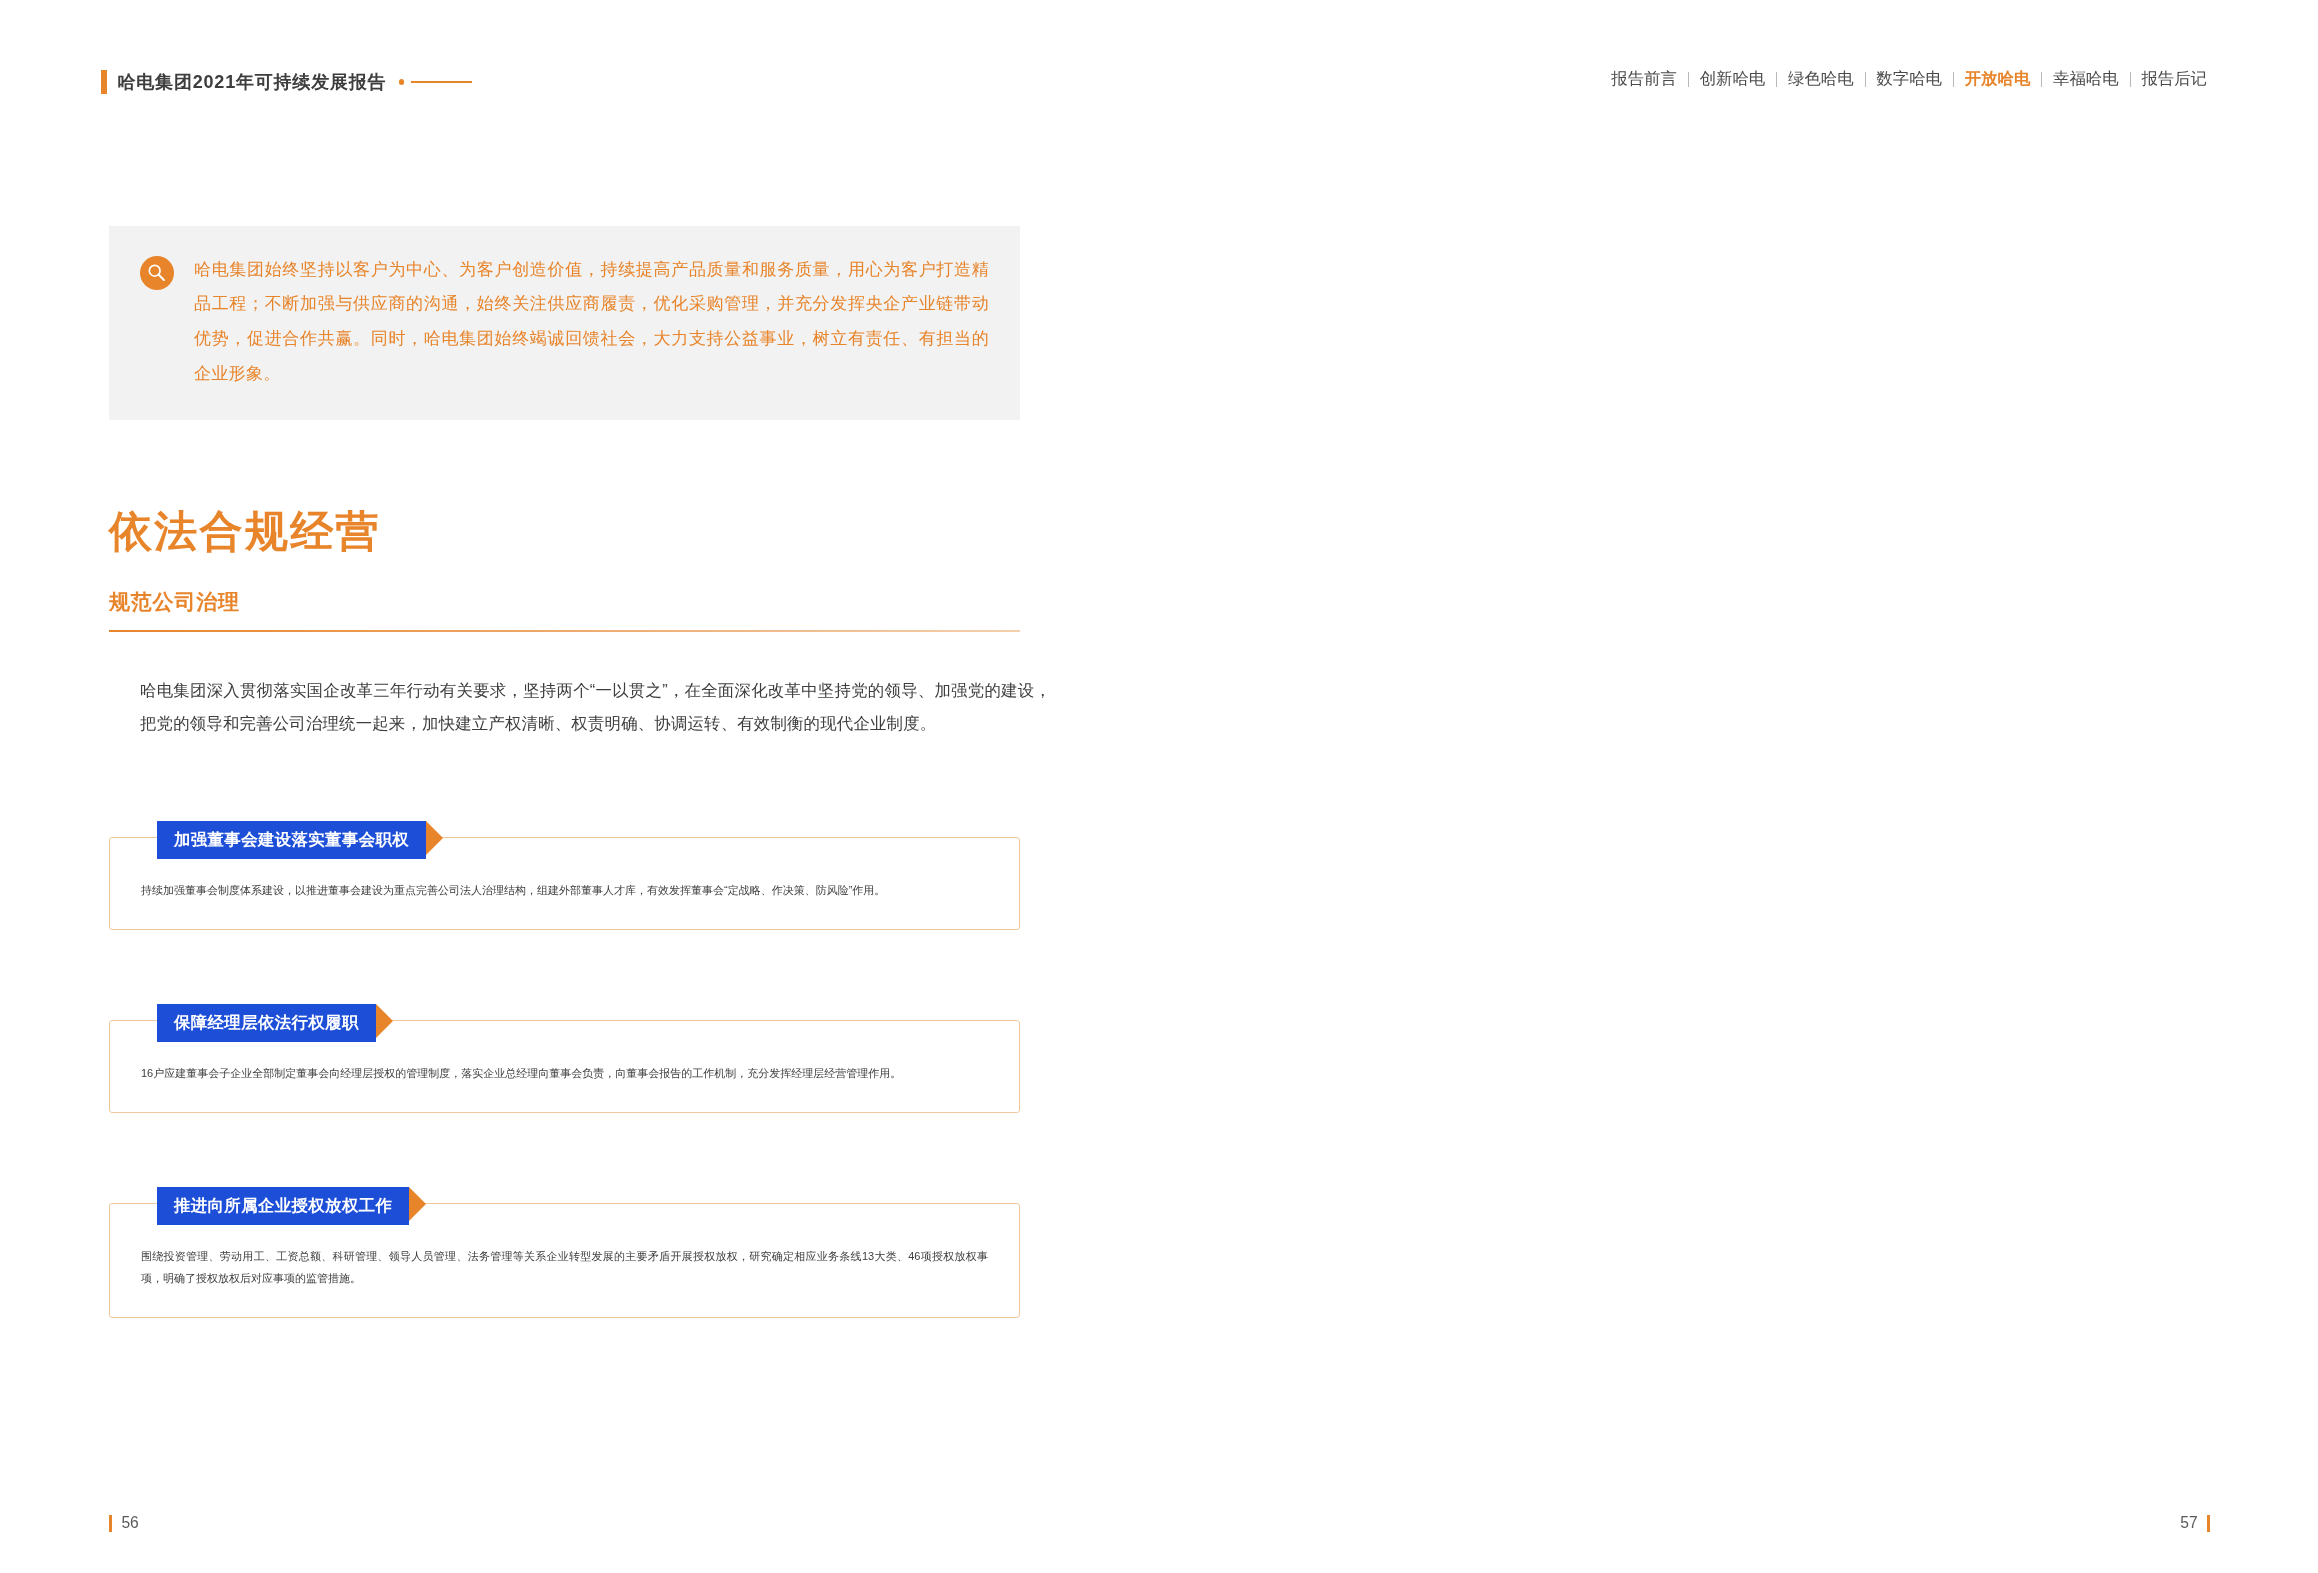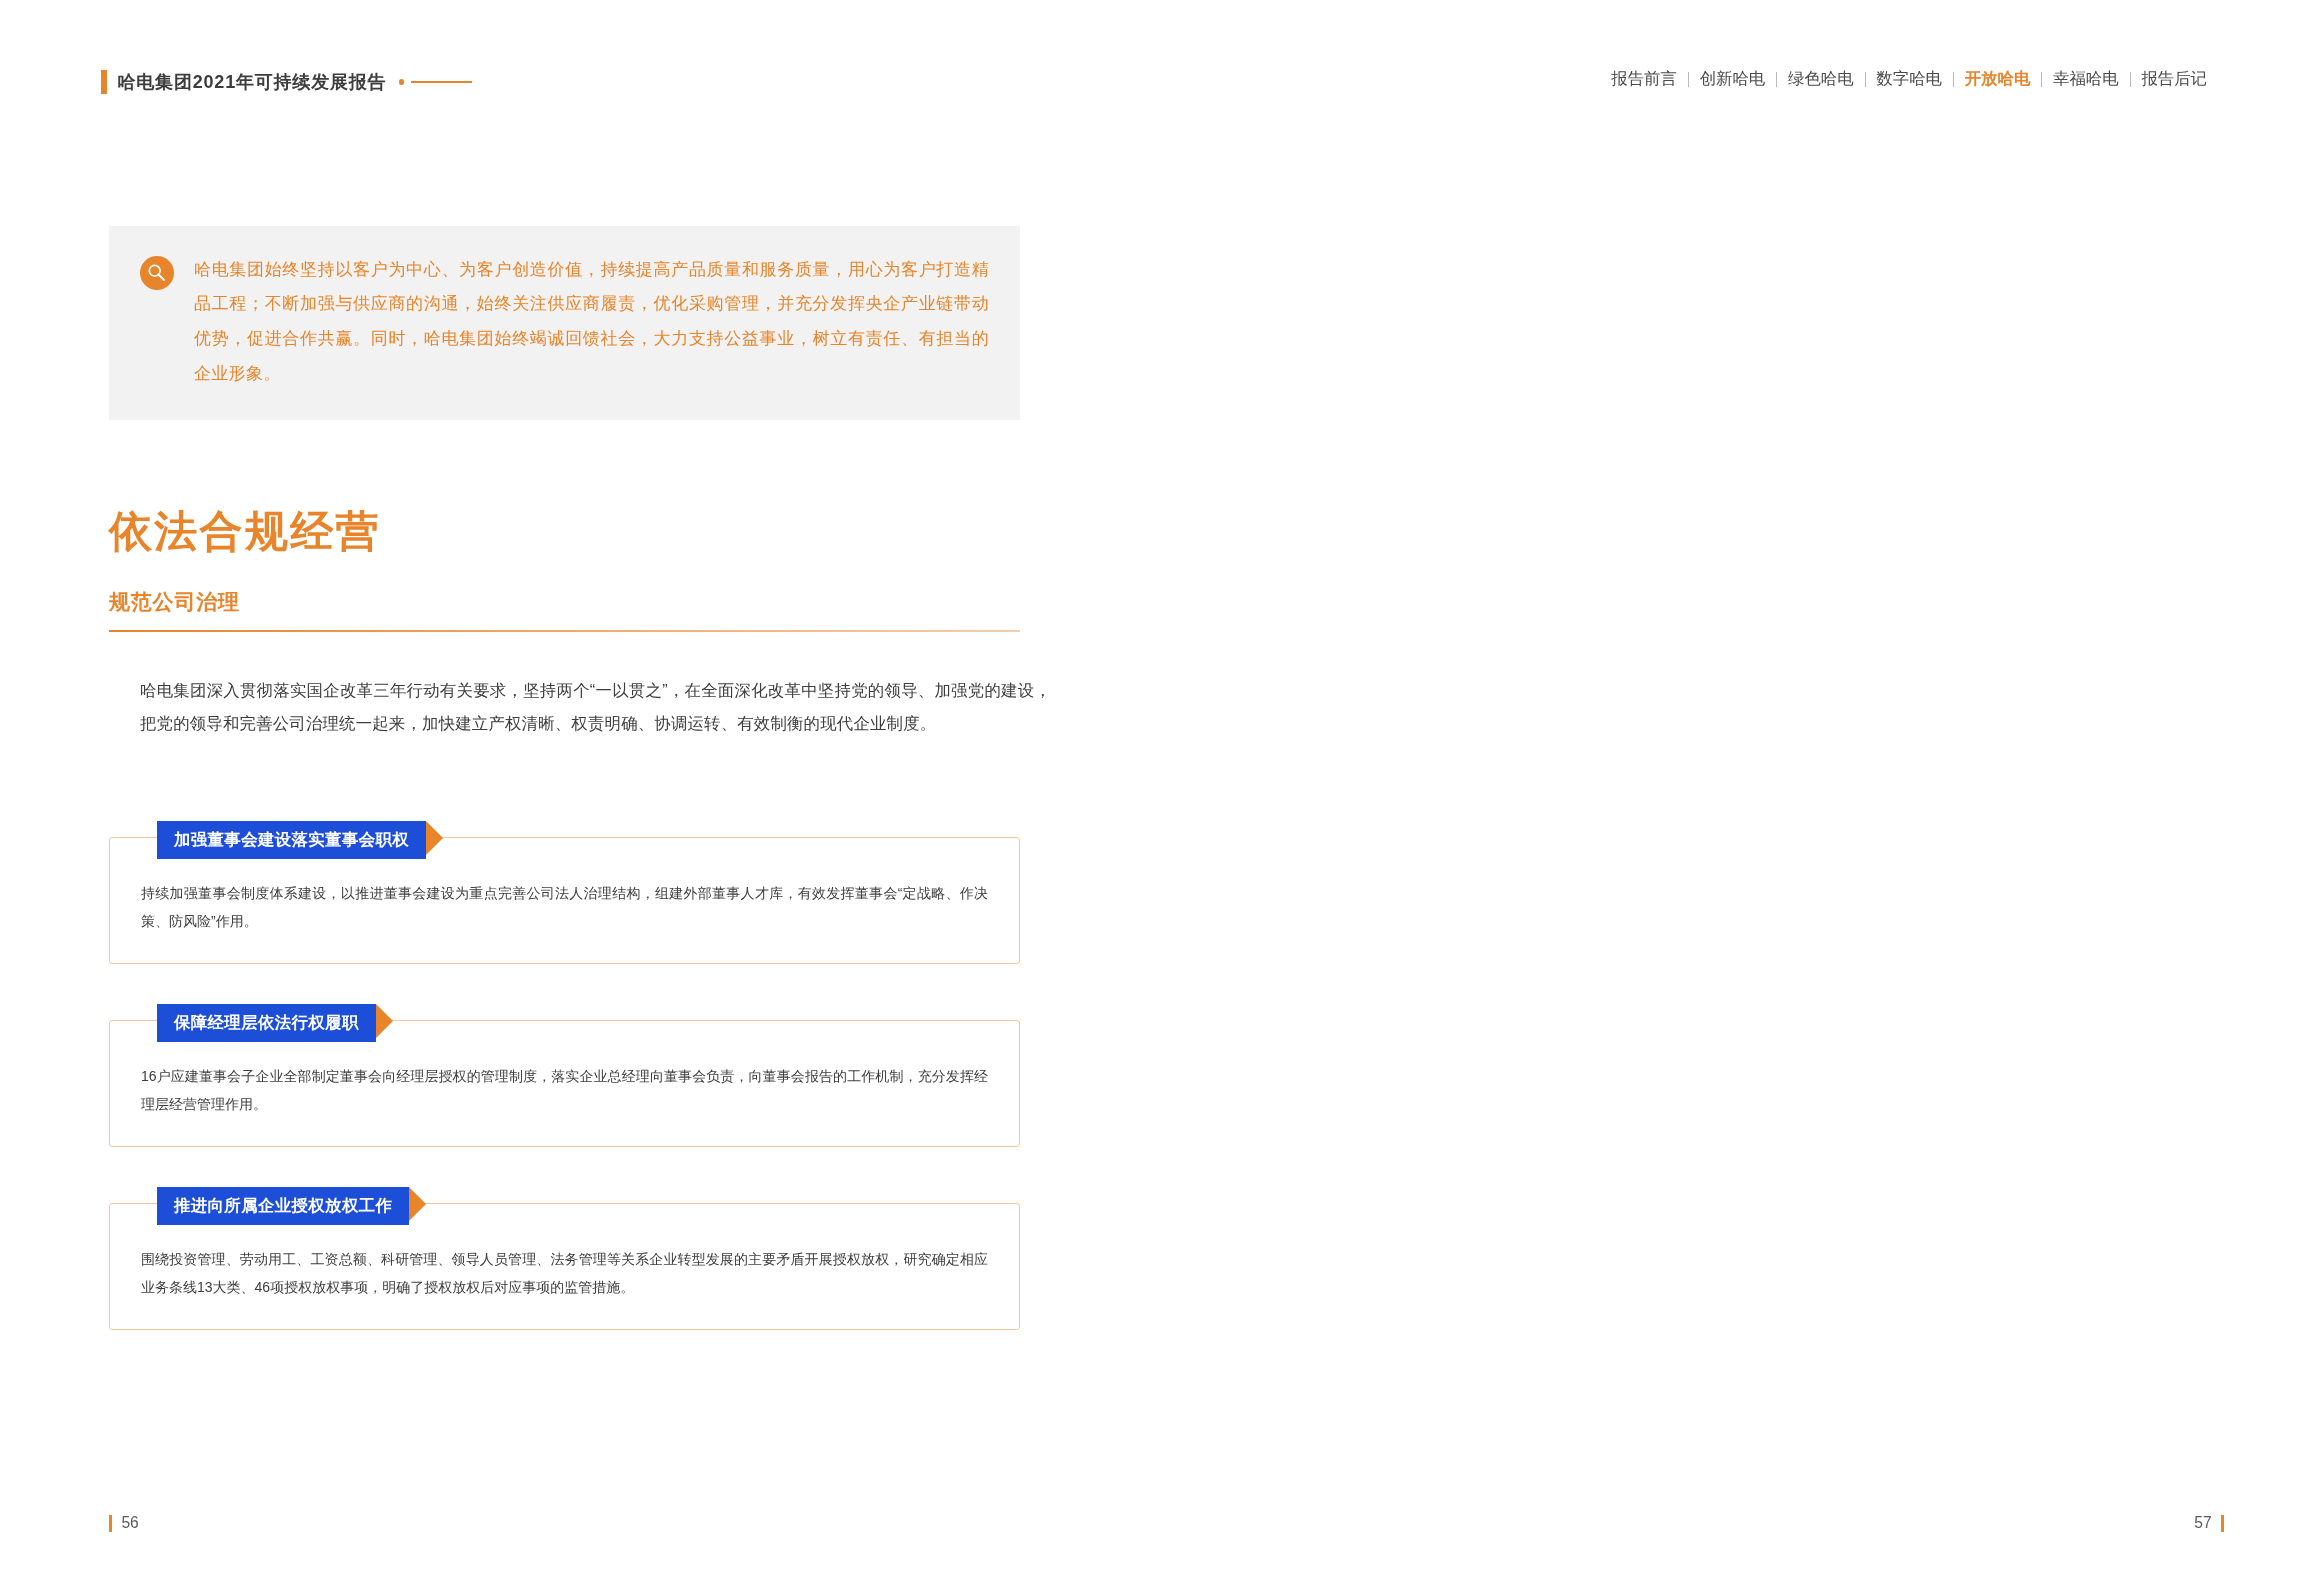--- a/index.html
+++ b/index.html
@@ -185,42 +185,42 @@
     content: "";
     position: absolute;
     right: -17px;
     top: 0;
     border-top: 17px solid transparent;
     border-bottom: 17px solid transparent;
     border-left: 17px solid #e8842a;
   }
   .card p {
     margin: 0;
-    font-size: 14px;
+    font-size: 11px;
     line-height: 2.0;
     color: #3d3d3d;
     text-align: justify;
   }
   #card1 { top: 837px; }
   #card2 { top: 1020px; }
   #card3 { top: 1203px; }
 
   .folio {
     position: absolute;
     bottom: 41px;
     display: flex;
     align-items: center;
     font-size: 15.6px;
     color: #5a5a5a;
     margin-top: 20px;
   }
   .folio .bar { width: 3.1px; height: 17px; background: #e8842a; }
   .folio-left { left: 109px; }
   .folio-left .bar { margin-right: 9.3px; }
-  .folio-right { right: 95px; justify-content: space-between; }
+  .folio-right { right: 109px; justify-content: space-between; }
   .folio-right .bar { margin-left: 9.3px; }
 </style>
 </head>
 <body>
 
 <div class="page">
 
   <div class="left-page">
 
     <div class="hdr-left">

